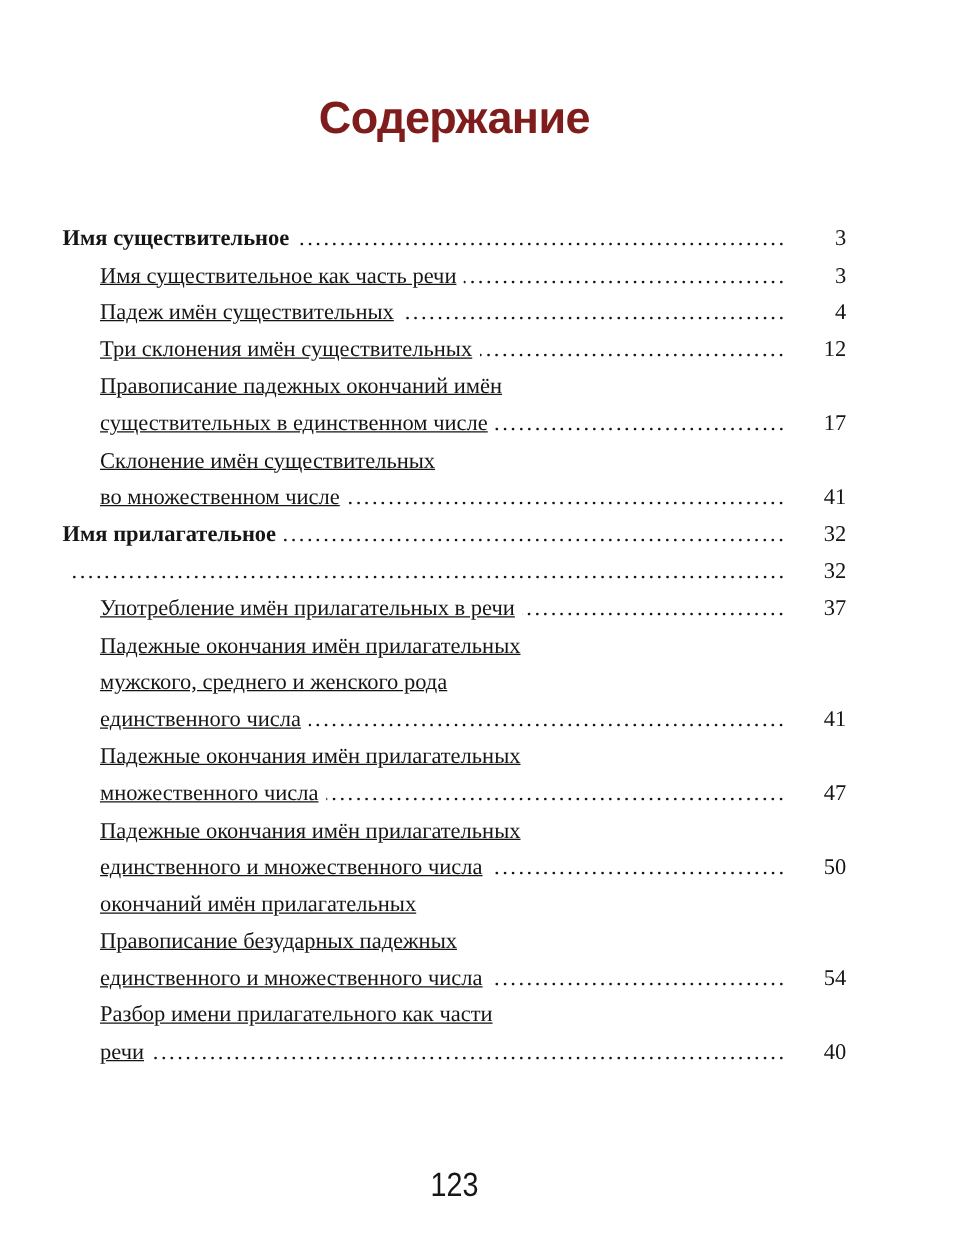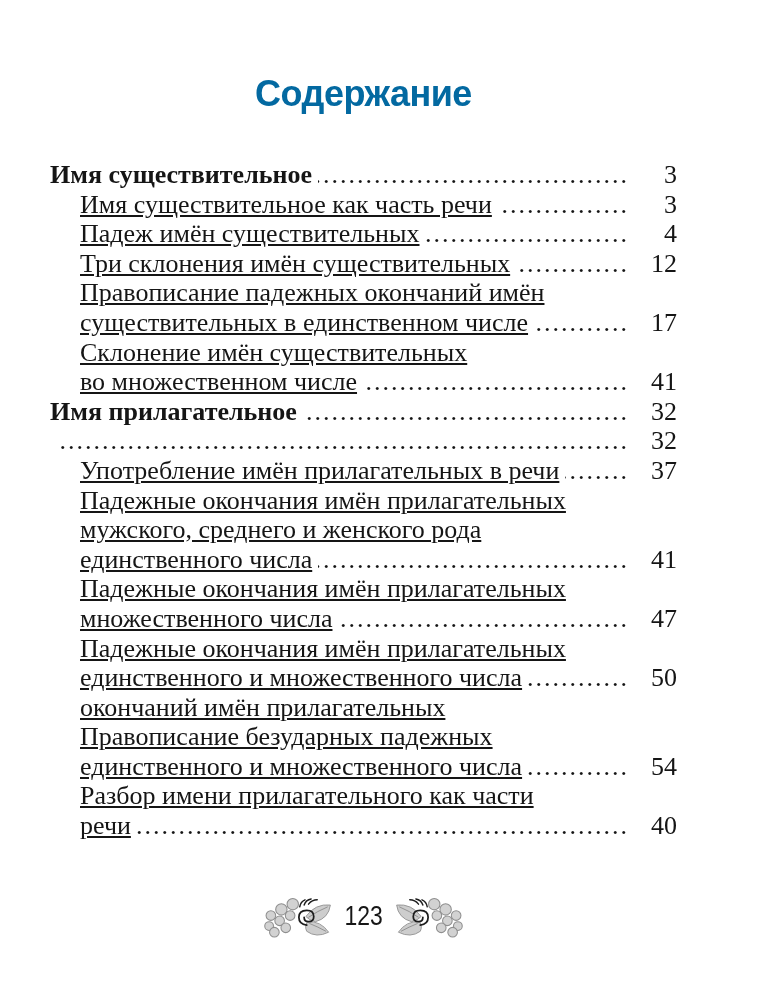--- a/index.html
+++ b/index.html
@@ -15,28 +15,28 @@
 
   .title {
     position: absolute;
     top: 76px; left: 50px; width: 627px;
     margin: 0;
     text-align: center;
     font-family: "Liberation Sans", sans-serif;
     font-weight: bold;
     font-size: 36px;
     letter-spacing: -0.5px;
-    color: #0369a1;
+    color: #7f1d1d;
     line-height: 36px;
   }
 
   .toc {
     position: absolute;
-    top: 160px; left: 50px; width: 627px;
-    font-size: 26px;
+    top: 176px; left: 50px; width: 627px;
+    font-size: 18px;
     line-height: 29.6px;
   }
   .row { display: flex; height: 29.6px; }
   .row .text { white-space: nowrap; flex: 0 0 auto; }
   .row.bold .text { font-weight: bold; }
   .row.indent .text { padding-left: 30px; text-decoration: underline; }
 
   .leader {
     flex: 1 1 auto;
     overflow: hidden;
@@ -46,23 +46,24 @@
     min-width: 0;
   }
   .leader::after {
     content: "....................................................................................................";
     letter-spacing: 2px;
   }
   .pagenum { flex: 0 0 40px; text-align: right; white-space: nowrap; }
 
   .footer {
     position: absolute;
-    top: 891px; left: 50px; width: 627px; height: 50px;
-    display: flex; align-items: center; justify-content: center;
+    top: 915px; left: 50px; width: 627px; height: 50px;
+    display: flex; align-items: center; 
     gap: 8px;
+    flex-direction: column;
   }
   .folio {
     font-family: "Liberation Sans", sans-serif;
     font-size: 27px;
     color: #161616;
     transform: scaleX(0.85);
     line-height: 50px;
   }
   .ornament { display: block; }
 </style>

